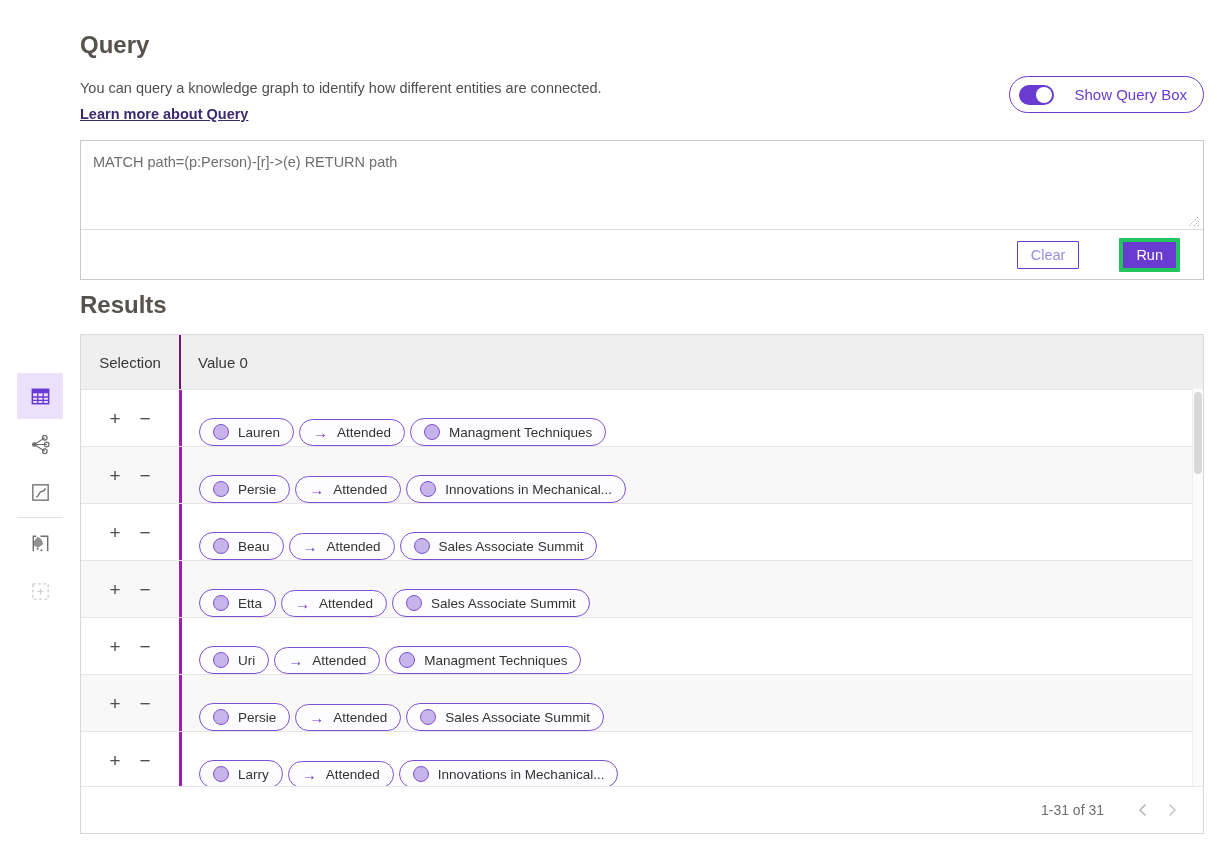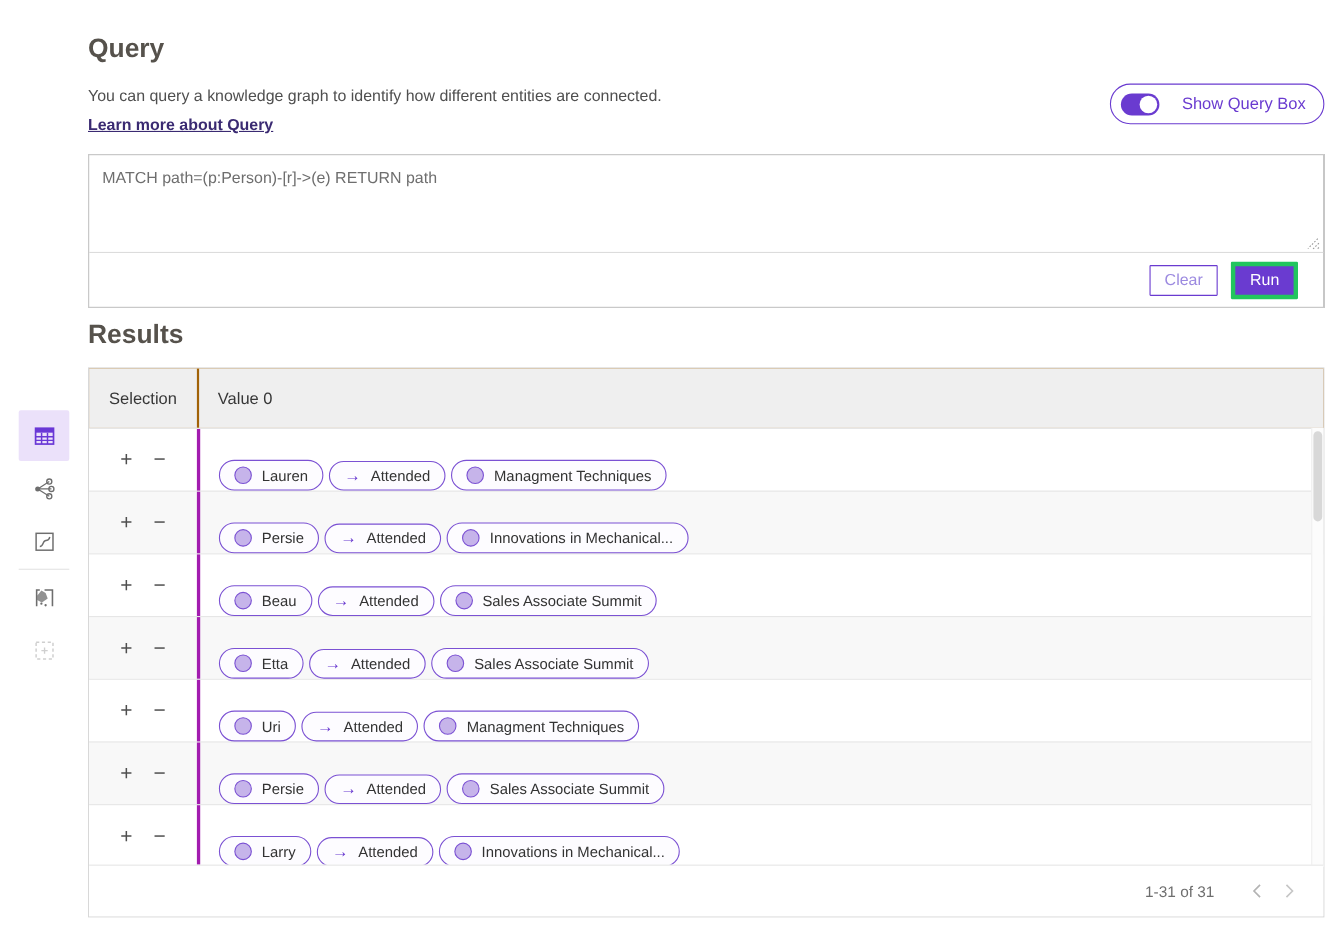--- a/index.html
+++ b/index.html
@@ -35,28 +35,28 @@
   .query-textarea {
     display:block; width:100%; height:89px; border:none; border-bottom:1px solid #dcdcdc;
     padding:13px 12px; font-family:"Liberation Sans", sans-serif;
     font-size:14.5px; color:#6e6e6e; resize:none; outline:none; background:#fff;
   }
   .resize-handle { position:absolute; right:3px; top:74px; width:13px; height:13px; color:#9a9a9a; }
   .query-actions {
     height:49px; display:flex; align-items:center; justify-content:flex-end;
     gap:12px; padding-right:23px; background:#fff;
   }
-  .btn { font-family:"Liberation Sans", sans-serif; font-size:14.5px; padding:5px 13px; cursor:pointer; border-radius:1px; }
+  .btn { font-family:"Liberation Sans", sans-serif; font-size:14.5px; padding:5px 13px; cursor:pointer; border-radius:1px;margin-left:28px; }
   .btn-clear { background:#fff; border:1px solid #6a3bd0; color:#9c8ae0; }
   .btn-run   { background:#6a3bd0; border:4px solid #22c55e; color:#fff; }
 
   
   .results-title { margin-top:11px; font-size:24px; font-weight:bold; color:#56524c; }
   .table-wrap { position:relative; margin-top:15px; border:1px solid #d8d8d8; height:500px; background:#fff; }
-  .thead { height:54px; display:flex; background:#a16207; }
+  .thead { height:54px; display:flex; background:#701a75; }
   .th { background:#efefef; display:flex; align-items:center; font-size:15px; color:#373737; }
   .th-sel { width:98px; justify-content:center; }
   .th-val { flex:1; padding-left:17px; margin-left:2px; }
   .tbody { position:relative; }
   .trow { height:57px; display:flex; border-top:1px solid #e6e6e6; background:#fff; }
   .trow.alt { background:#f8f8f8; }
   .sel-cell { width:98px; display:flex; align-items:center; justify-content:center; gap:19px; }
   .op { font-size:19px; color:#4f4f4f; font-weight:400; cursor:pointer; line-height:1; }
   .val-cell { flex:1; border-left:3px solid #a21caf; display:flex; align-items:flex-end; gap:5px; padding-left:17px; }
   .pill {

